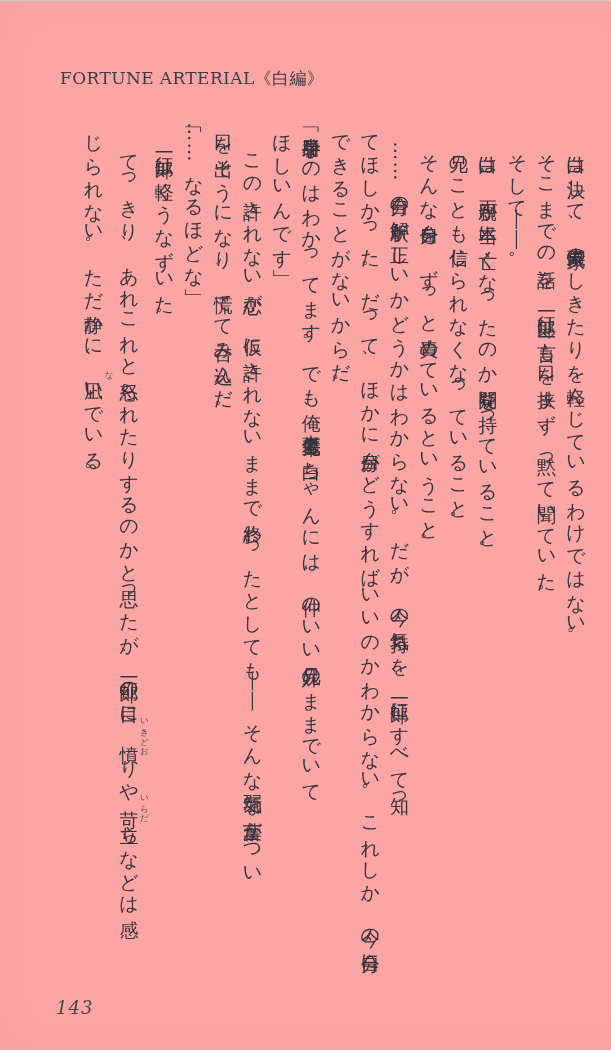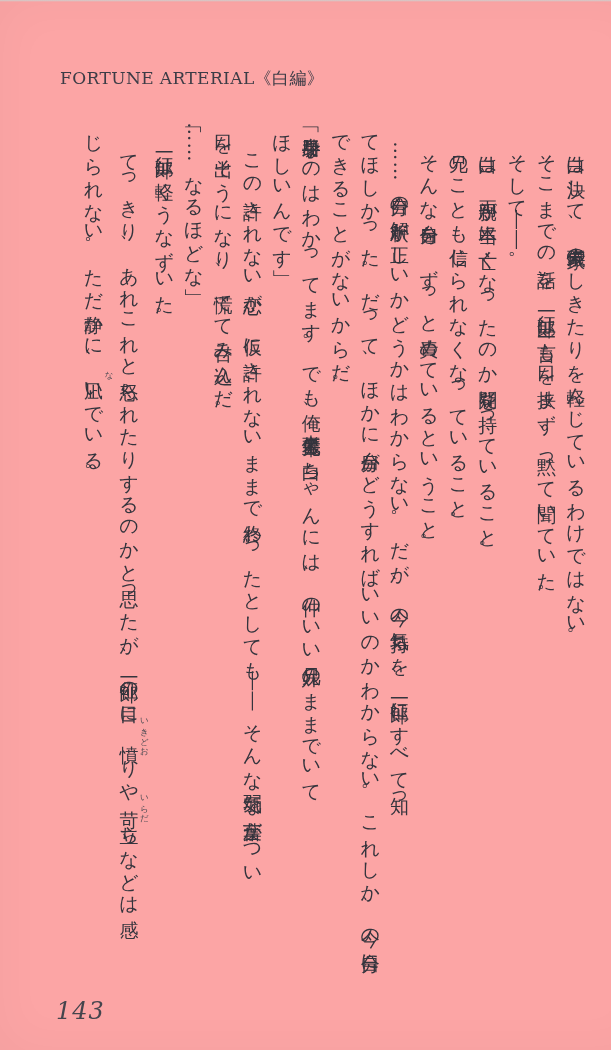--- a/index.html
+++ b/index.html
@@ -66,21 +66,21 @@
     font-size: 8.5px;
     letter-spacing: 0;
     color: #4a4a52;
     font-family: "DejaVu Serif", "Liberation Serif", serif;
   }
   .pagenum {
     position: absolute;
     left: 56px;
     top: 997px;
     font-style: italic;
-    font-size: 24px;
+    font-size: 18px;
     letter-spacing: 1px;
     color: #45454d;
   }
 </style>
 </head>
 <body>
 
 <div class="page">
   <div class="header">FORTUNE ARTERIAL《白編》</div>
 

